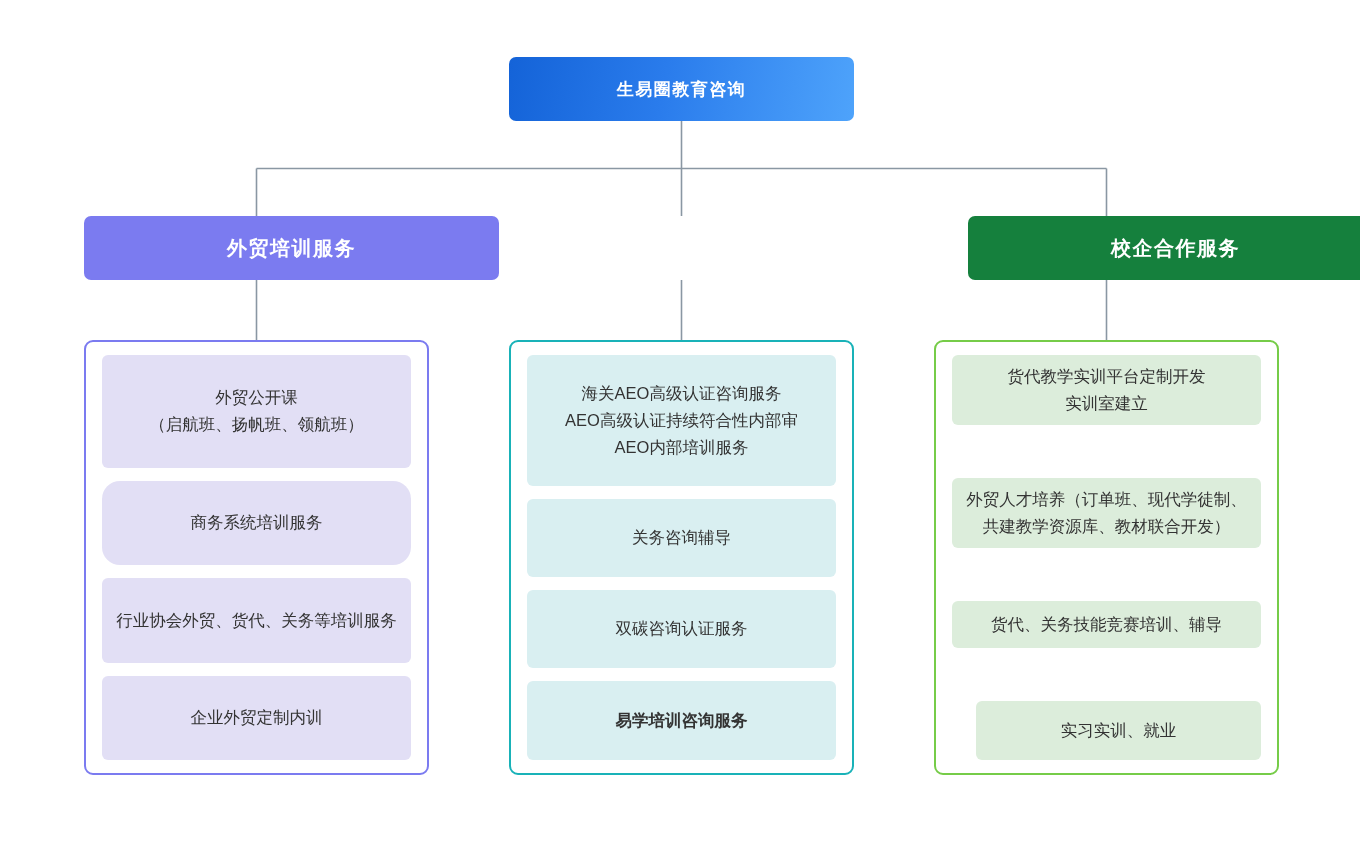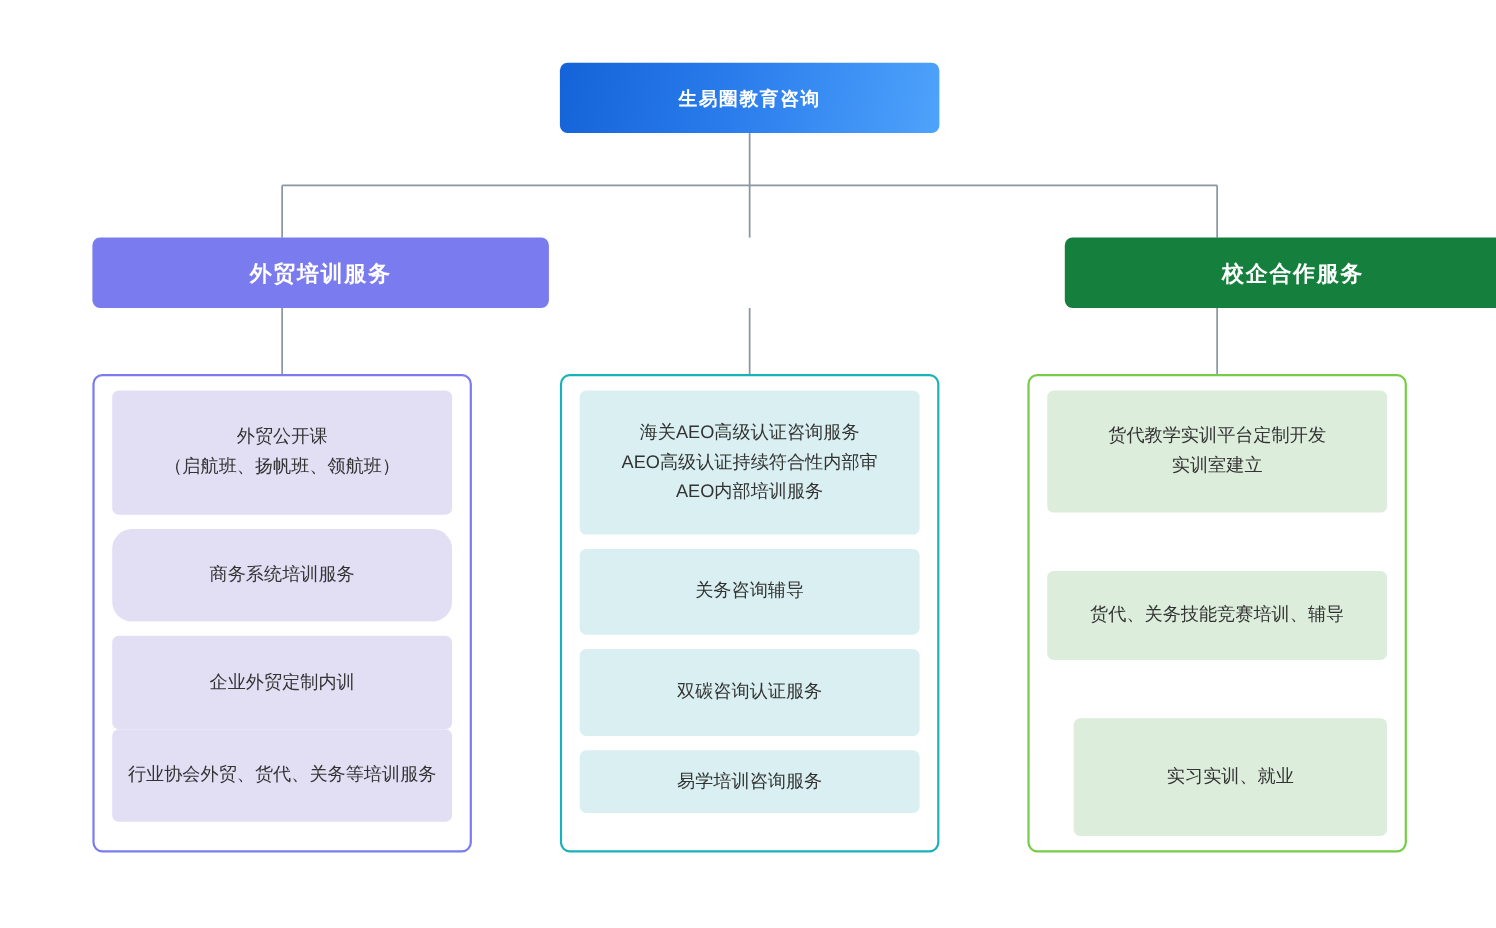--- a/index.html
+++ b/index.html
@@ -149,50 +149,53 @@
   </div>
 
   <div class="child-box col-0">
     <div class="child-item" style="height: 112.615px; margin-bottom: 13px;">
       <span class="item-text">外贸公开课
 （启航班、扬帆班、领航班）</span>
     </div>
     <div class="child-item" style="height: 84.4615px; margin-bottom: 13px; border-radius: 18px;">
       <span class="item-text">商务系统培训服务</span>
     </div>
+    <div class="child-item" style="height: 84.4615px; margin-bottom: 13px;">
+      <span class="item-text">行业协会外贸、货代、关务等培训服务</span>
+    </div>
     <div class="child-item" style="height: 84.4615px; margin-bottom: 0px;">
       <span class="item-text">企业外贸定制内训</span>
-    </div>
-    <div class="child-item" style="height: 84.4615px; margin-bottom: 13px;">
-      <span class="item-text">行业协会外贸、货代、关务等培训服务</span>
     </div>
   </div>
 
   <div class="child-box col-1">
     <div class="child-item" style="height: 130.714px; margin-bottom: 13px;">
       <span class="item-text">海关AEO高级认证咨询服务
 AEO高级认证持续符合性内部审
 AEO内部培训服务</span>
     </div>
     <div class="child-item" style="height: 78.4286px; margin-bottom: 13px;">
       <span class="item-text">关务咨询辅导</span>
     </div>
     <div class="child-item" style="height: 78.4286px; margin-bottom: 13px; align-items: center;">
       <span class="item-text">双碳咨询认证服务</span>
     </div>
-    <div class="child-item" style="height: 57px; margin-bottom: 0px;">
+    <div class="child-item" style="height: 79px; margin-bottom: 0px; font-weight: bold;">
       <span class="item-text">易学培训咨询服务</span>
     </div>
   </div>
 
   <div class="child-box col-2">
     <div class="child-item" style="height: 112.615px; margin-bottom: 13px;">
       <span class="item-text">货代教学实训平台定制开发
 实训室建立</span>
     </div>
+    <div class="child-item" style="height: 84.4615px; margin-bottom: 13px;">
+      <span class="item-text">外贸人才培养（订单班、现代学徒制、共建教学资源库、教材联合开发）</span>
+    </div>
     <div class="child-item" style="height: 83px; margin-bottom: 13px;">
       <span class="item-text">货代、关务技能竞赛培训、辅导</span>
     </div>
     <div class="child-item" style="height: 109px; margin-bottom: 0px; margin-left: 24px;">
       <span class="item-text">实习实训、就业</span>
     </div>
   </div>
 
 </div>
 

